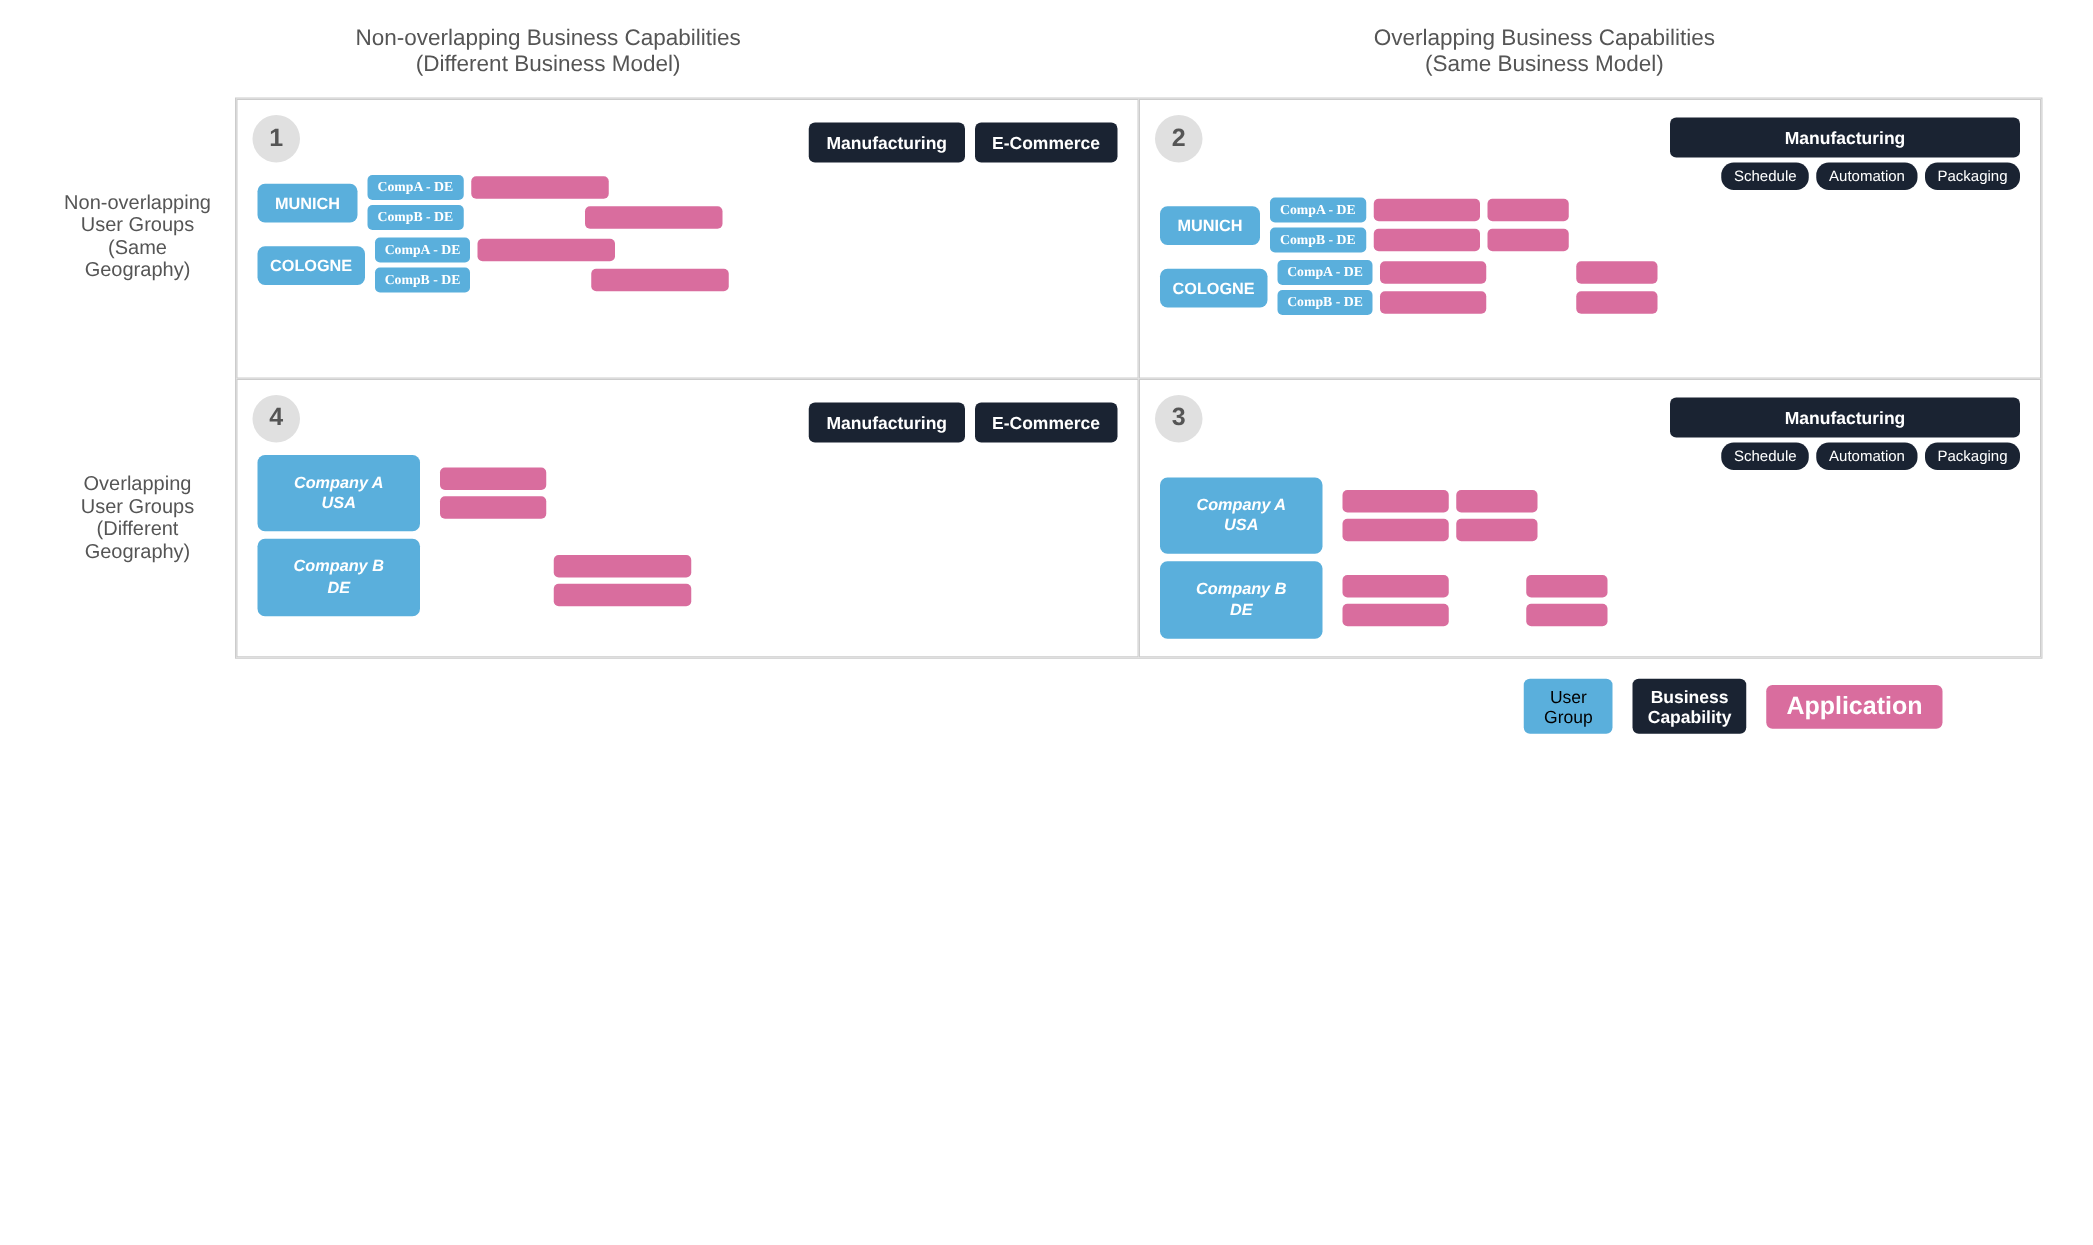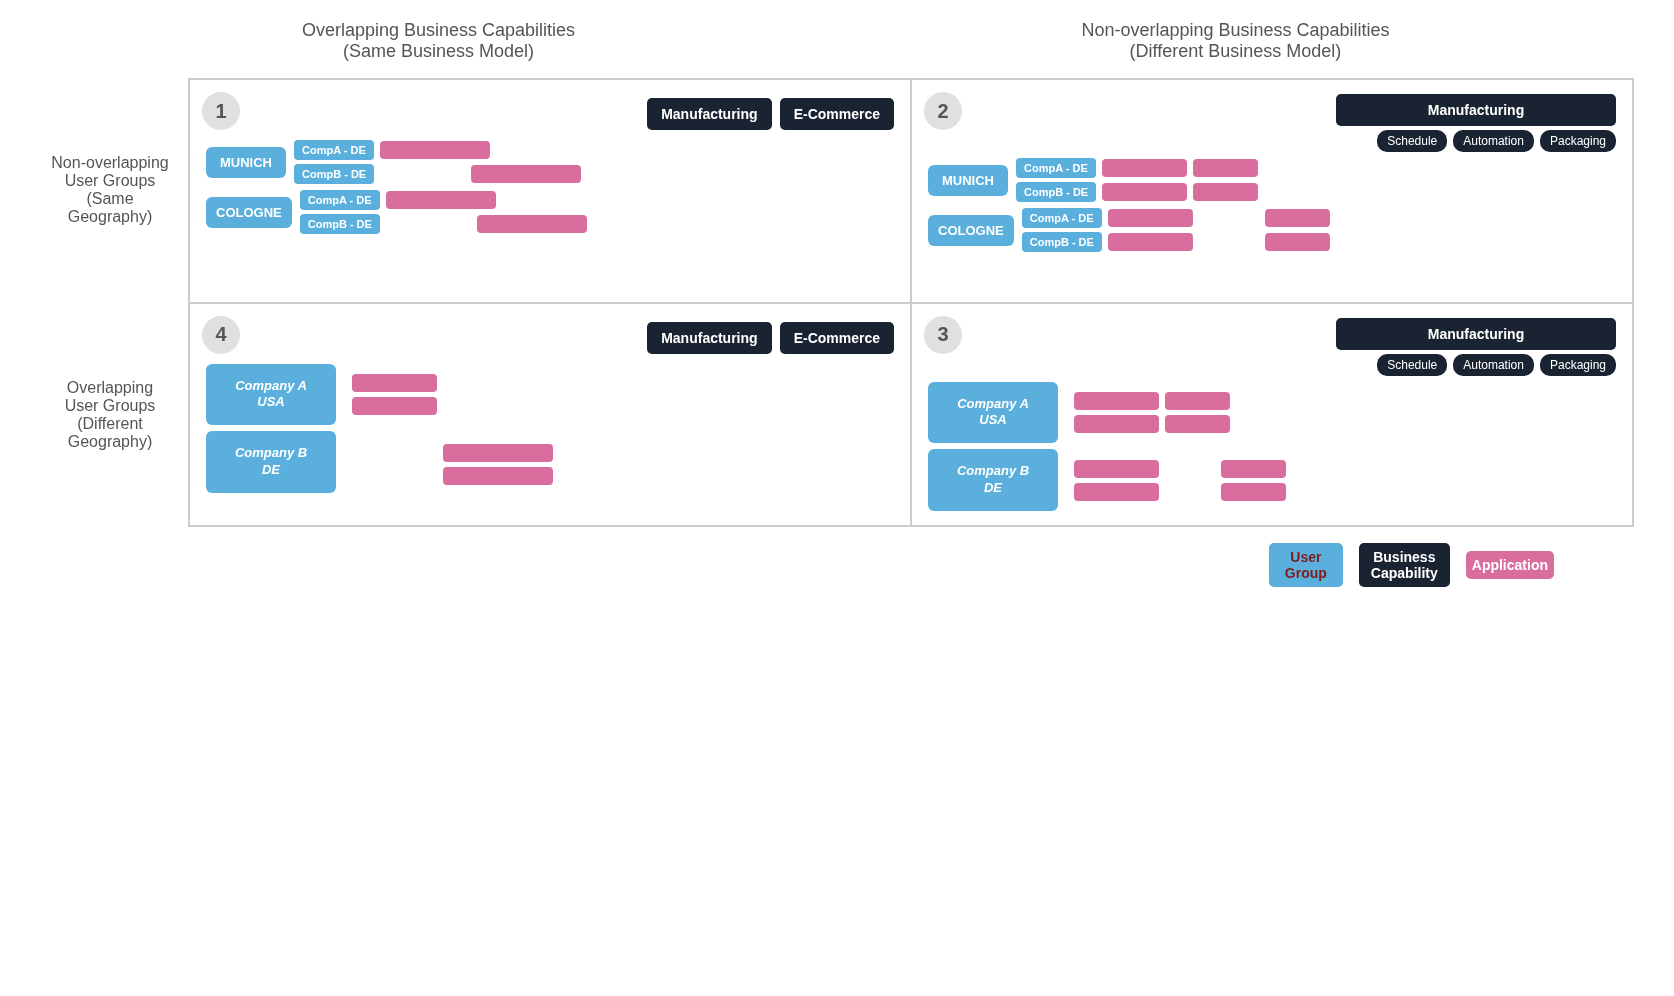--- a/index.html
+++ b/index.html
@@ -157,20 +157,21 @@
       min-width: 80px;
       text-align: center;
       flex-shrink: 0;
     }
 
     .comp-rows {
       display: flex;
       flex-direction: column;
       gap: 4px;
       flex: 1;
+      font-family: Liberation Serif, serif;
     }
 
     .comp-row {
       display: flex;
       align-items: center;
       gap: 6px;
     }
 
     .comp-label {
       background: #5aafdc;
@@ -207,42 +208,42 @@
     .legend-item {
       display: flex;
       align-items: center;
       gap: 6px;
     }
 
     .legend-box-blue {
       background: #5aafdc;
       border-radius: 5px;
       padding: 6px 16px;
-      color: #7f1d1d;
+      color: #000000;
       font-size: 14px;
-      font-weight: bold;
+      font-weight: normal;
       text-align: center;
     }
 
     .legend-box-dark {
       background: #1a2332;
       border-radius: 5px;
       padding: 6px 12px;
       color: #fff;
       font-size: 14px;
       font-weight: bold;
       text-align: center;
     }
 
     .legend-box-pink {
       background: #d96d9e;
       border-radius: 5px;
-      padding: 6px 6px;
-      color: #fff;
-      font-size: 14px;
+      padding: 6px 16px;
+      color: #fff;
+      font-size: 20px;
       font-weight: bold;
     }
 
     
     .usergroup-label {
       background: #5aafdc;
       color: #fff;
       border-radius: 6px;
       padding: 14px 10px;
       font-size: 13px;
@@ -252,26 +253,26 @@
       flex-shrink: 0;
       line-height: 1.3;
       font-style: italic;
     }
   </style>
 </head>
 <body>
 
 <div class="page-title-row">
   <div class="column-title">
+    <span>Non-overlapping Business Capabilities</span><br>
+    <span>(Different Business Model)</span>
+  </div>
+  <div class="column-title">
     <span>Overlapping Business Capabilities</span><br>
     <span>(Same Business Model)</span>
-  </div>
-  <div class="column-title">
-    <span>Non-overlapping Business Capabilities</span><br>
-    <span>(Different Business Model)</span>
   </div>
 </div>
 
 <div class="main-grid-wrapper">
 
   <div class="row-labels">
     <div class="row-label">Non-overlapping<br>User Groups<br>(Same<br>Geography)</div>
     <div class="row-label">Overlapping<br>User Groups<br>(Different<br>Geography)</div>
   </div>
 

